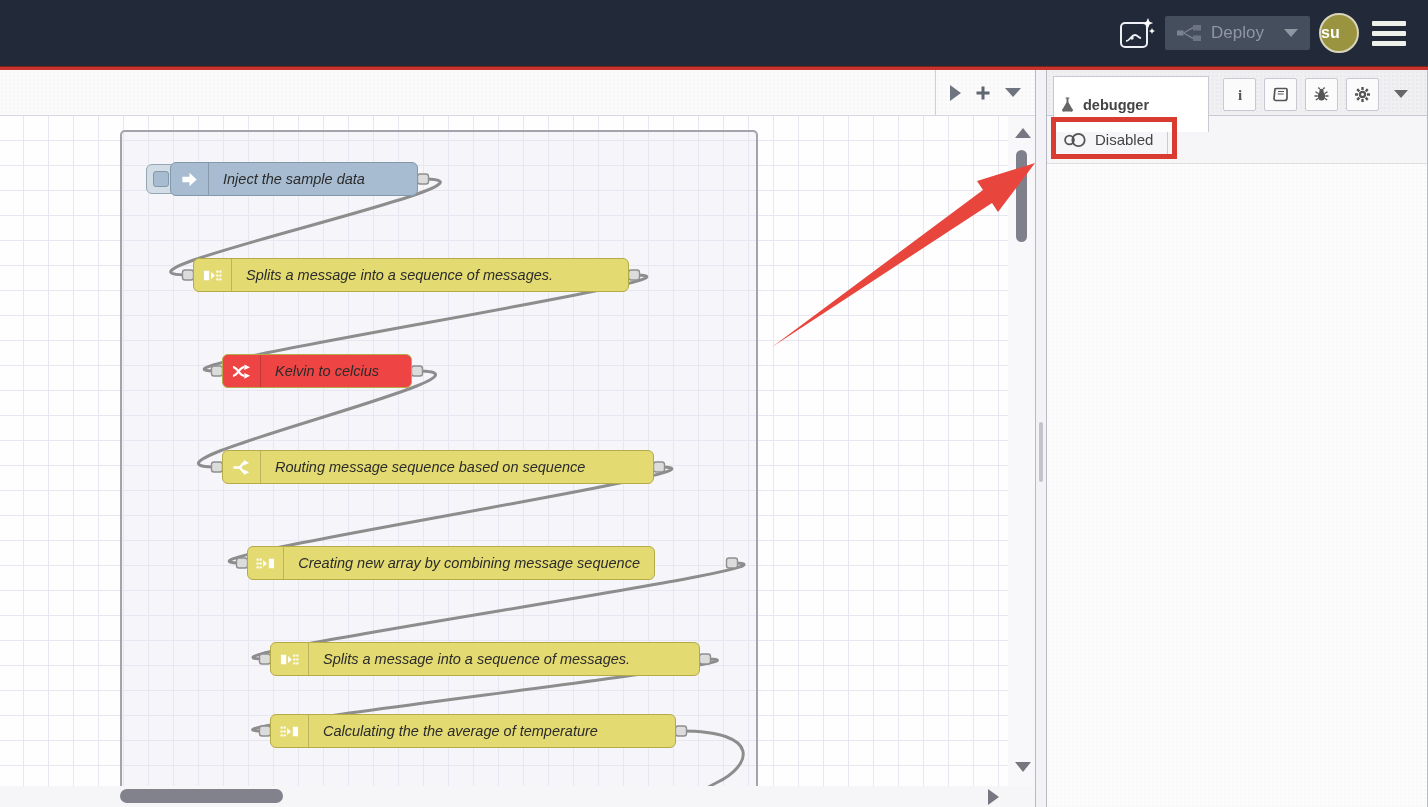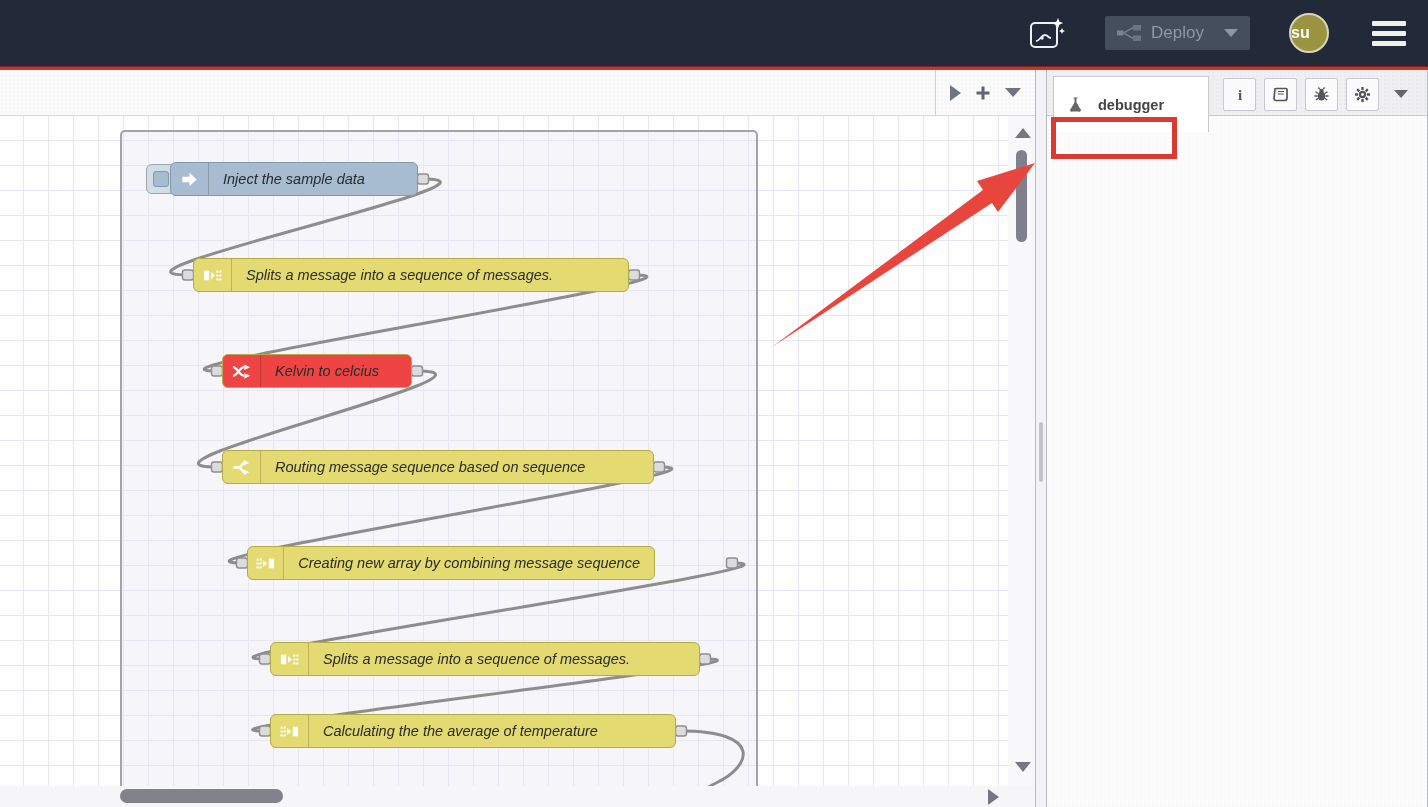--- a/index.html
+++ b/index.html
@@ -1,20 +1,20 @@
 <!DOCTYPE html>
 <html><head>
 <meta charset="utf-8">
 <style>
   * { margin:0; padding:0; box-sizing:border-box; }
   html,body { width:1428px; height:807px; overflow:hidden; font-family:"Liberation Sans", sans-serif; background:#fff; }
   .app { position:relative; width:1428px; height:807px; }
 
   
-  .header { position:relative; height:66px; background:#222938; display:flex; align-items:center; justify-content:flex-end; padding-right:18px; gap:39px; }
+  .header { position:relative; height:66px; background:#222938; display:flex; align-items:center; justify-content:flex-end; padding-right:18px; gap:9px; }
   .redline { height:4px; background:#c7352e; border-top:1px solid #7e211d; }
   .ai-btn { width:38px; height:36px; display:flex; align-items:center; justify-content:center; cursor:pointer; }
   .deploy-btn { display:flex; align-items:center; height:34px; background:#454e5c; border-radius:2px; padding:0 12px; gap:10px; cursor:default; }
   .deploy-btn .lbl { color:#8f97a3; font-size:17px; }
   .deploy-caret { width:0; height:0; border-left:7px solid transparent; border-right:7px solid transparent; border-top:8px solid #8f97a3; margin-left:10px; }
   .avatar { width:40px; height:40px; border-radius:50%; background:#9a9440; border:2px solid #d9d6bd; color:#fff; font-weight:bold; font-size:16px; display:flex; align-items:center; justify-content:flex-start; cursor:pointer; }
   .hamburger { display:flex; flex-direction:column; gap:5px; padding:4px; cursor:pointer; }
   .hamburger span { display:block; width:34px; height:5px; background:#eef0ea; border-radius:1px; }
 
   
@@ -51,21 +51,21 @@
   .h-thumb { position:absolute; left:120px; top:3px; width:163px; height:14px; border-radius:7px; background:#82828c; }
   .h-arrow-right { position:absolute; left:988px; top:3px; width:0; height:0; border-top:8px solid transparent; border-bottom:8px solid transparent; border-left:11px solid #777781; cursor:pointer; }
 
   
   .separator { position:relative; width:12px; background:#f2f2f7; border-left:1px solid #b9b9c2; border-right:1px solid #b9b9c2; cursor:col-resize; }
   .sep-handle { position:absolute; left:3px; top:352px; width:4px; height:60px; background:#c3c3cd; border-radius:2px; }
 
   
   .sidebar { position:relative; width:381px; display:flex; flex-direction:column; border-right:1px solid #b9b9c2; }
   .sb-tabbar { position:relative; height:46px; background:#f0f0f3; background-image:radial-gradient(#00000006 1px, transparent 1px); background-size:4px 4px; border-bottom:1px solid #c9c9d3; }
-  .sb-tab { position:absolute; left:6px; top:6px; width:156px; height:56px; background:#fff; border:1px solid #c9c9d3; border-bottom:none; display:flex; align-items:center; gap:15px; padding-left:14px; cursor:pointer; z-index:2; }
+  .sb-tab { position:absolute; left:6px; top:6px; width:156px; height:56px; background:#fff; border:1px solid #c9c9d3; border-bottom:none; display:flex; align-items:center; gap:8px; padding-left:6px; cursor:pointer; z-index:2; }
   .sb-tab .lbl { font-weight:bold; font-size:14.5px; color:#444; }
   .sb-iconbtn { position:absolute; top:8px; width:33px; height:33px; background:#fbfbfc; border:1px solid #c9c9d3; border-radius:2px; display:flex; align-items:center; justify-content:center; cursor:pointer; }
   .sb-caret { position:absolute; left:347px; top:20px; width:0; height:0; border-left:7px solid transparent; border-right:7px solid transparent; border-top:8px solid #666; cursor:pointer; }
   .debug-toolbar { position:relative; height:48px; background:#f6f6f9; border-bottom:1px solid #ddd; display:flex; align-items:center; }
   .disabled-btn { display:flex; align-items:center; gap:8px; margin-left:16px; cursor:pointer; }
   .disabled-btn .lbl { font-size:15px; color:#444; }
   .tb-divider { width:1px; height:28px; background:#c9c9d3; margin-left:14px; }
   .sb-content { flex:1; background:#fcfcfd; background-image:radial-gradient(#00000004 1px, transparent 1px); background-size:4px 4px; }
 
   
@@ -299,20 +299,32 @@
         <div class="sb-iconbtn" style="left:299px;">
           <svg width="17" height="17" viewBox="0 0 17 17">
             <path d="M8.5 1v3M8.5 13v3M1 8.5h3M13 8.5h3M3.2 3.2l2.1 2.1M11.7 11.7l2.1 2.1M13.8 3.2l-2.1 2.1M5.3 11.7l-2.1 2.1" stroke="#555" stroke-width="2.4"></path>
             <circle cx="8.5" cy="8.5" r="3.7" fill="#555"></circle>
             <circle cx="8.5" cy="8.5" r="1.4" fill="#fbfbfc"></circle>
           </svg>
         </div>
         <div class="sb-caret"></div>
       </div>
 
+      <div class="debug-toolbar">
+        <div class="disabled-btn">
+          <span style="display:flex;">
+            <svg width="24" height="16" viewBox="0 0 24 16">
+              <circle cx="15.5" cy="8" r="6.2" fill="none" stroke="#555" stroke-width="1.8"></circle>
+              <circle cx="6.5" cy="8" r="4.4" fill="none" stroke="#555" stroke-width="1.8"></circle>
+            </svg>
+          </span>
+          <span class="lbl">Disabled</span>
+        </div>
+        <div class="tb-divider"></div>
+      </div>
 
       <div class="sb-content"></div>
     </div>
   </div>
 
   <div class="anno-rect"></div>
   <svg class="anno-arrow" width="1428" height="807">
     <polygon id="anno-arrow-poly" fill="#e8453c" points="772,347 992,203 998,212 1035,163 977,181 983,190"></polygon>
   </svg>
 </div>

